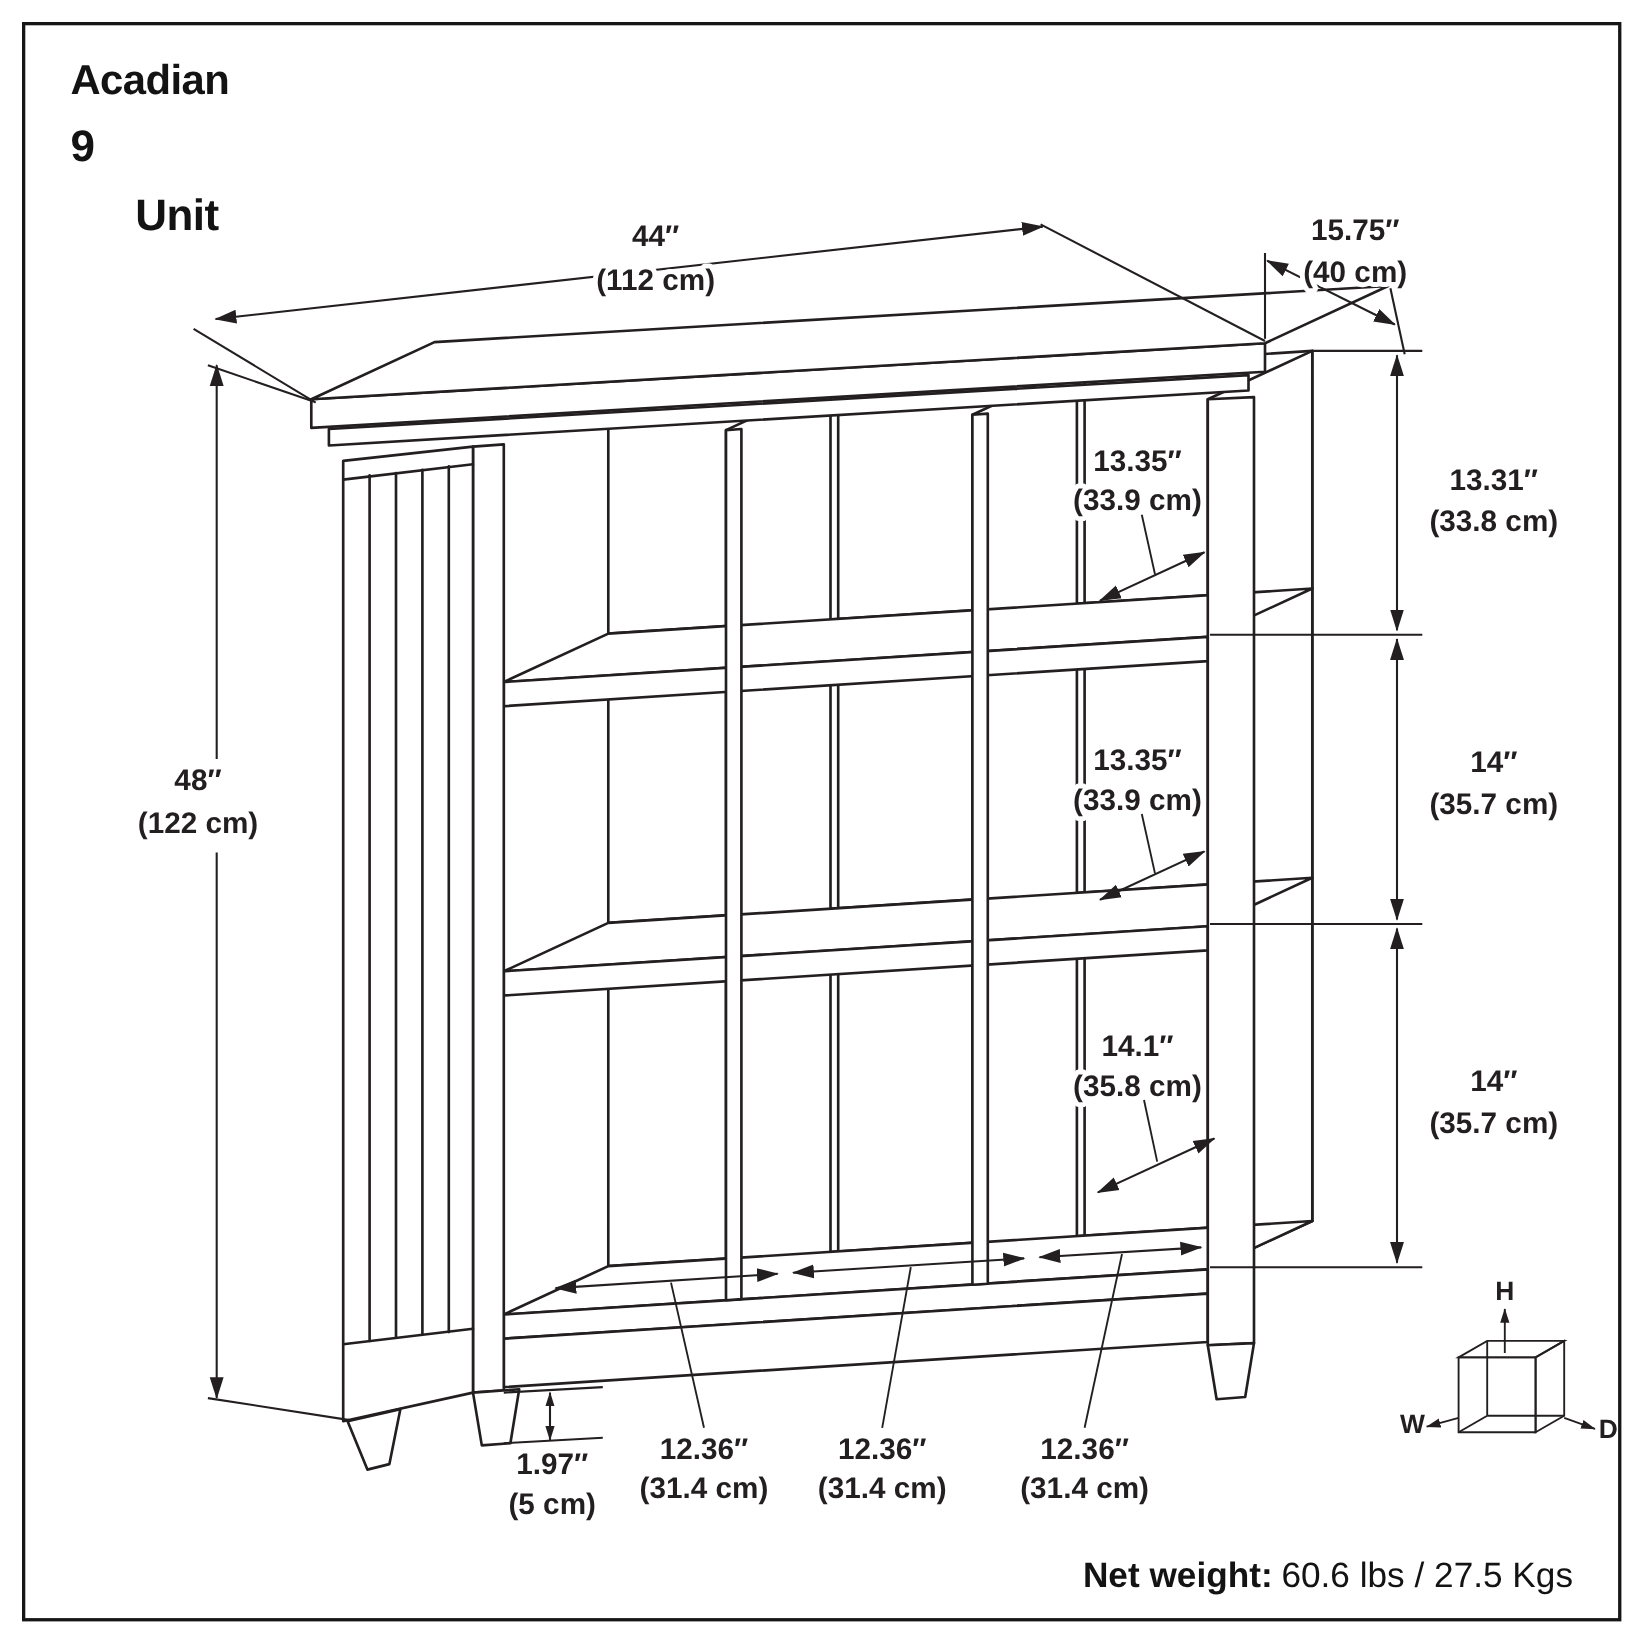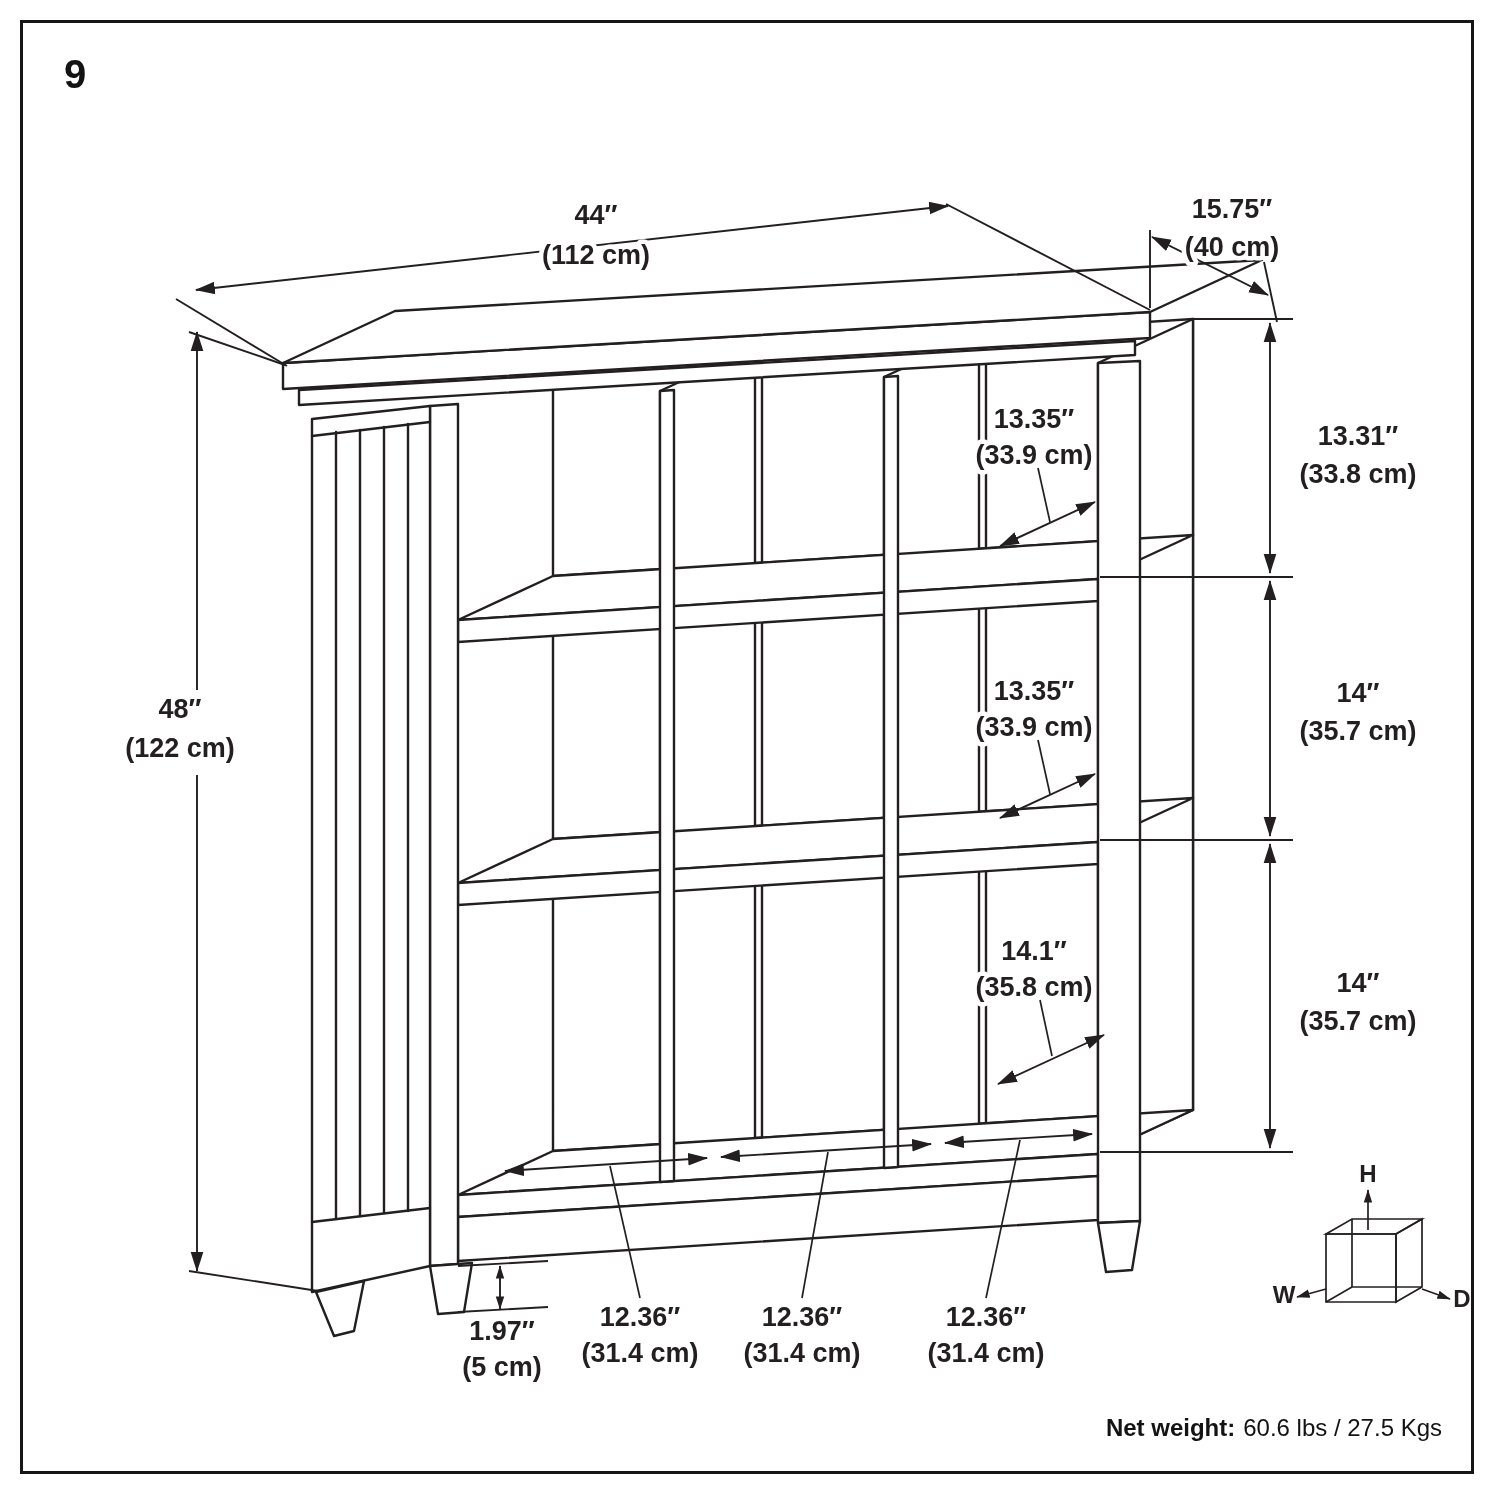--- a/index.html
+++ b/index.html
@@ -5,40 +5,42 @@
   html,body{margin:0;padding:0;width:1500px;height:1500px;background:#ffffff;overflow:hidden;
             font-family:"Liberation Sans",sans-serif;}
   .page-border{position:absolute;left:20px;top:20px;width:1454px;height:1454px;
                border:3px solid #161616;box-sizing:border-box;pointer-events:none;}
   .diagram-svg{position:absolute;left:0;top:0;}
   .title{position:absolute;left:64px;top:52px;font-weight:700;color:#131313;letter-spacing:-0.5px;}
   .t1{font-size:38px;margin-bottom:16px;}
   .t2{font-size:40px;display:flex;margin-bottom:18px;}
   .t2 .num{width:59px;}
   .t3{font-size:40px;margin-left:59px;}
-  .net{position:absolute;top:1414px;right:58px;font-size:24px;color:#131313;}
+  .net{position:absolute;top:1414px;right:70px;font-size:32px;color:#131313;}
   .net .nw-label{font-weight:700;margin-right:8px;}
   
   .ln{stroke:#231f20;stroke-width:2.4;fill:none;stroke-linecap:round;stroke-linejoin:round;}
   .face{stroke:#231f20;stroke-width:2.4;fill:#ffffff;stroke-linejoin:round;}
   .thin{stroke:#231f20;stroke-width:1.7;fill:none;}
   .dim{stroke:#231f20;stroke-width:1.9;fill:none;}
   .dimtext{font:600 27px "Liberation Sans",sans-serif;fill:#231f20;
            stroke:#ffffff;stroke-width:9px;paint-order:stroke;stroke-linejoin:round;}
   .axistext{font:700 24px "Liberation Sans",sans-serif;fill:#231f20;}
 </style>
 </head>
 <body>
 
 <div class="page-border"></div>
 
 <div class="title">
+  <div class="t1">Acadian</div>
   <div class="t2">
     <span class="num">9</span>
   </div>
+  <div class="t3">Unit</div>
 </div>
 
 <svg class="diagram-svg" width="1500" height="1500" viewBox="0 0 1500 1500">
   <defs>
     <marker id="arr" viewBox="0 0 20 14" markerWidth="21" markerHeight="15" refX="18" refY="7" orient="auto-start-reverse" markerUnits="userSpaceOnUse">
       <path d="M0,1 L19,7 L0,13 Z" fill="#231f20"></path>
     </marker>
     <marker id="arrS" viewBox="0 0 20 14" markerWidth="14" markerHeight="10" refX="18" refY="7" orient="auto-start-reverse" markerUnits="userSpaceOnUse">
       <path d="M0,1 L19,7 L0,13 Z" fill="#231f20"></path>
     </marker>

